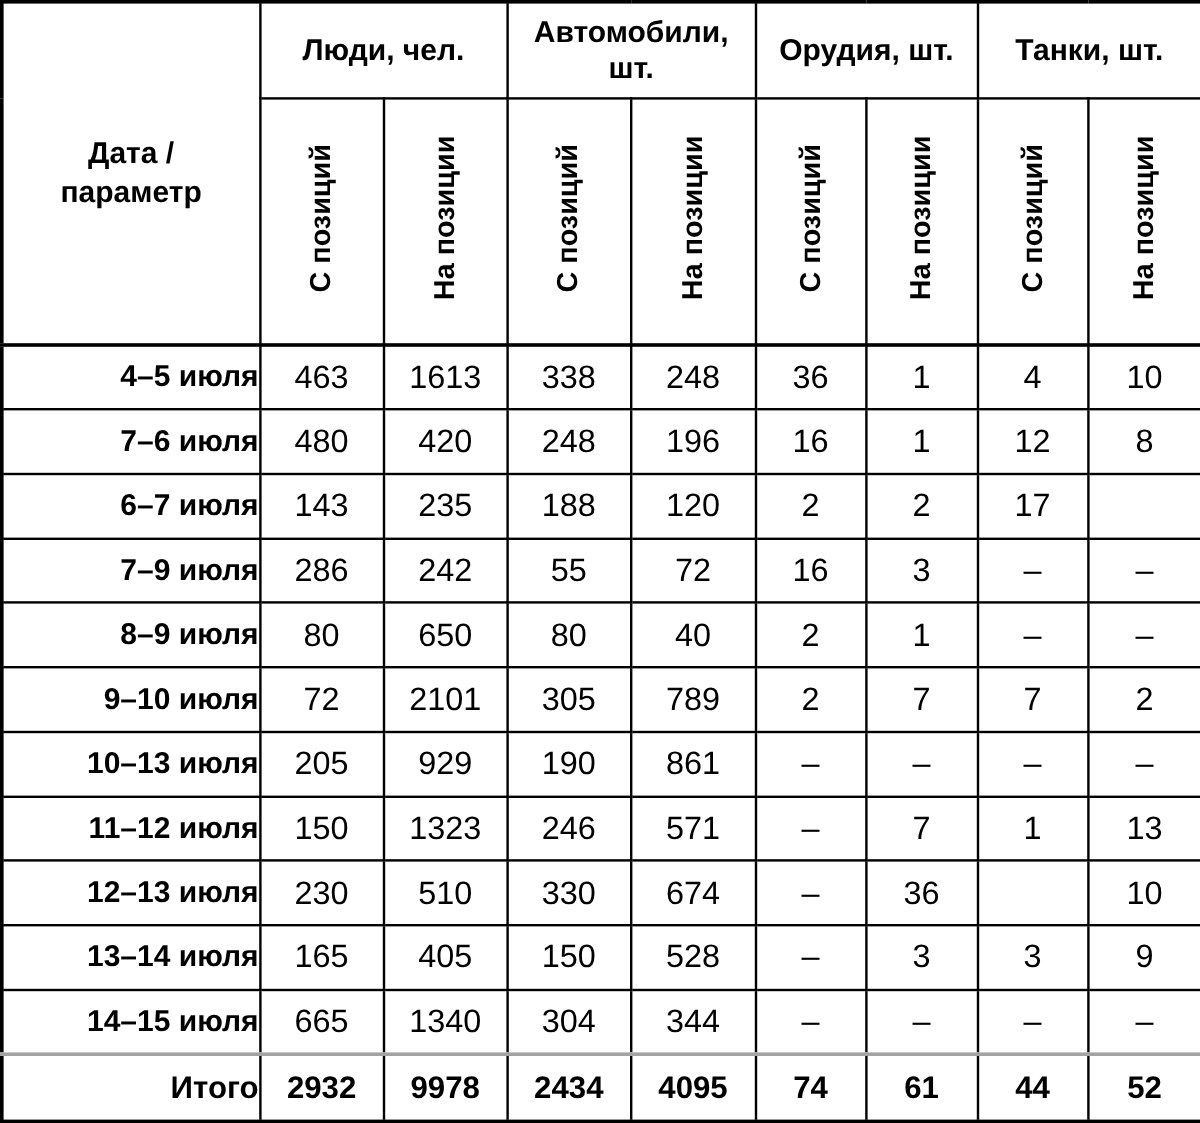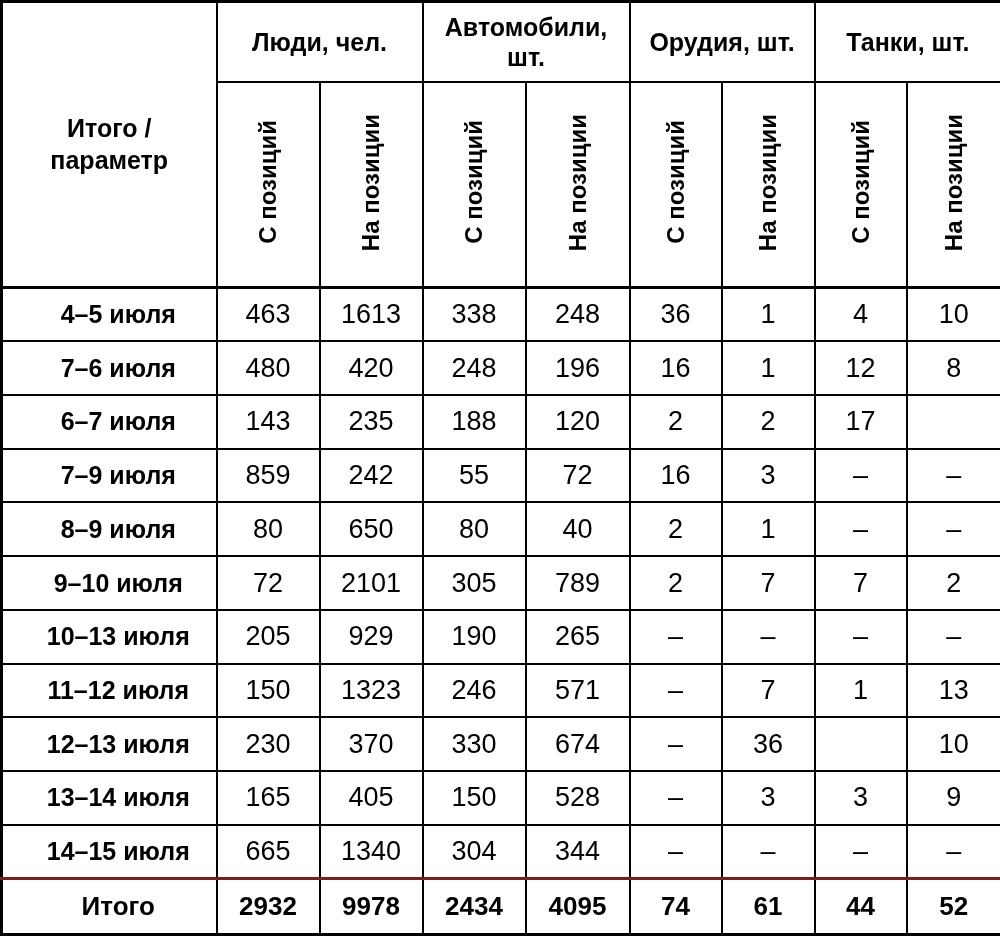--- a/index.html
+++ b/index.html
@@ -57,31 +57,31 @@
     font-size: 24px;
     font-weight: bold;
     white-space: nowrap;
     line-height: 1;
   }
   
   tbody tr { height: 53px; }
   tbody th.date {
     font-size: 25px;
     font-weight: bold;
-    text-align: center;
+    text-align: right;
     padding-left: 18px;
     white-space: nowrap;
   }
   tbody td.val {
     font-size: 27px;
     font-weight: normal;
     text-align: center;
     white-space: nowrap;
   }
-  tbody tr.total-row { border-top: 3px solid #7f1d1d; height: 55px; }
+  tbody tr.total-row { border-top: 3px solid #a3a3a3; height: 55px; }
   tbody tr.total-row th.date,
   tbody tr.total-row td.val { font-weight: bold; font-size: 26px; }
 </style>
 </head>
 <body>
 
 <div class="page">
   <table class="data-table">
     <colgroup>
       <col style="width:215px">
@@ -89,21 +89,21 @@
         <col style="width:103px">
       <col style="width:103px">
         <col style="width:104px">
       <col style="width:92px">
         <col style="width:93px">
       <col style="width:92px">
         <col style="width:95px">
     </colgroup>
     <thead>
       <tr class="group-row">
-        <th class="corner" rowspan="2">Итого / параметр</th>
+        <th class="corner" rowspan="2">Дата / параметр</th>
         <th class="group" colspan="2">Люди, чел.</th>
         <th class="group" colspan="2">Автомобили, шт.</th>
         <th class="group" colspan="2">Орудия, шт.</th>
         <th class="group" colspan="2">Танки, шт.</th>
       </tr>
       <tr class="sub-row">
         <th class="sub"><span class="vtext">С позиций</span></th>
         <th class="sub"><span class="vtext">На позиции</span></th>
         <th class="sub"><span class="vtext">С позиций</span></th>
         <th class="sub"><span class="vtext">На позиции</span></th>
@@ -142,21 +142,21 @@
         <td class="val">235</td>
         <td class="val">188</td>
         <td class="val">120</td>
         <td class="val">2</td>
         <td class="val">2</td>
         <td class="val">17</td>
         <td class="val"></td>
       </tr>
       <tr>
         <th class="date">7–9 июля</th>
-        <td class="val">859</td>
+        <td class="val">286</td>
         <td class="val">242</td>
         <td class="val">55</td>
         <td class="val">72</td>
         <td class="val">16</td>
         <td class="val">3</td>
         <td class="val">–</td>
         <td class="val">–</td>
       </tr>
       <tr>
         <th class="date">8–9 июля</th>
@@ -178,41 +178,41 @@
         <td class="val">2</td>
         <td class="val">7</td>
         <td class="val">7</td>
         <td class="val">2</td>
       </tr>
       <tr>
         <th class="date">10–13 июля</th>
         <td class="val">205</td>
         <td class="val">929</td>
         <td class="val">190</td>
-        <td class="val">265</td>
+        <td class="val">861</td>
         <td class="val">–</td>
         <td class="val">–</td>
         <td class="val">–</td>
         <td class="val">–</td>
       </tr>
       <tr>
         <th class="date">11–12 июля</th>
         <td class="val">150</td>
         <td class="val">1323</td>
         <td class="val">246</td>
         <td class="val">571</td>
         <td class="val">–</td>
         <td class="val">7</td>
         <td class="val">1</td>
         <td class="val">13</td>
       </tr>
       <tr>
         <th class="date">12–13 июля</th>
         <td class="val">230</td>
-        <td class="val">370</td>
+        <td class="val">510</td>
         <td class="val">330</td>
         <td class="val">674</td>
         <td class="val">–</td>
         <td class="val">36</td>
         <td class="val"></td>
         <td class="val">10</td>
       </tr>
       <tr>
         <th class="date">13–14 июля</th>
         <td class="val">165</td>

